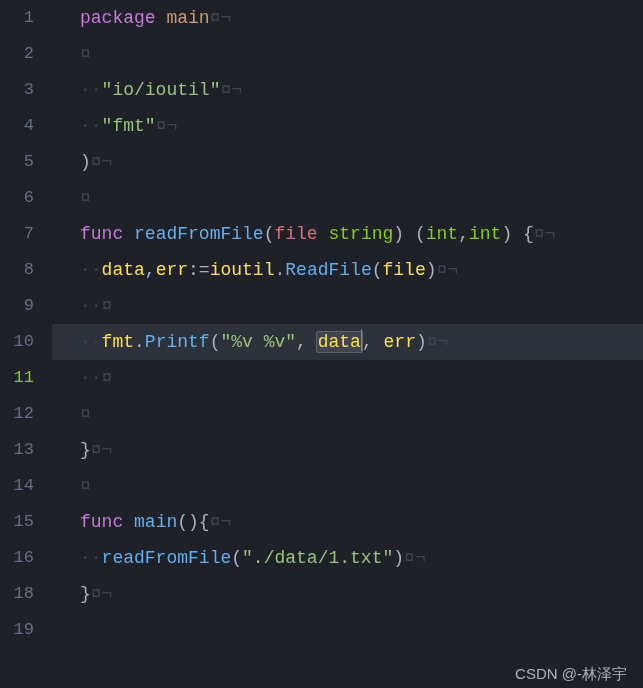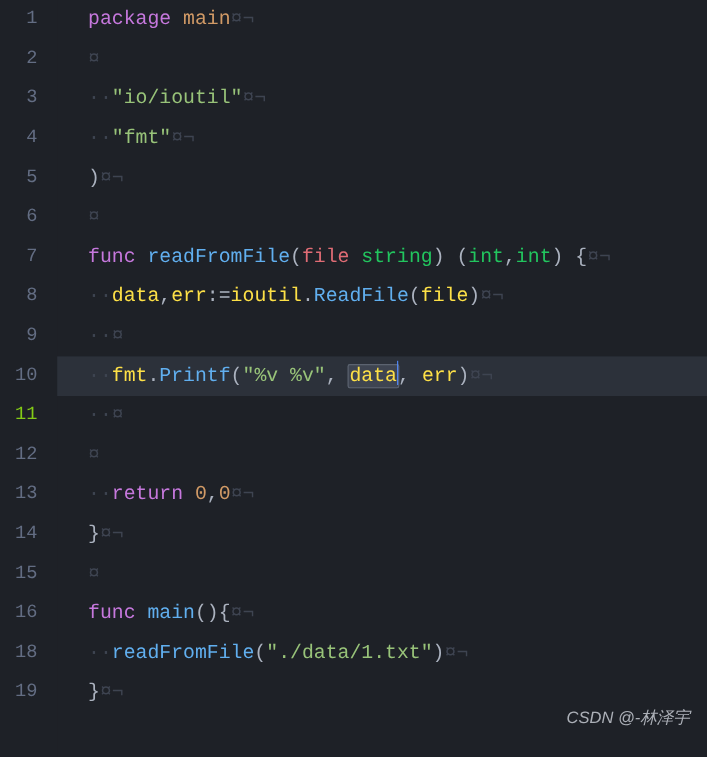--- a/index.html
+++ b/index.html
@@ -49,21 +49,21 @@
       margin-left: -28px;
       padding-left: 28px;
       margin-right: -200px;
     }
     .tok-keyword { color: #c678dd; }
     .tok-package { color: #d19a66; }
     .tok-default { color: #fde047; }
     .tok-punct { color: #abb2bf; }
     .tok-func { color: #61afef; }
     .tok-funcdef { color: #61afef; }
-    .tok-type { color: #22c55e; }
+    .tok-type { color: #84cc16; }
     .tok-string { color: #98c379; }
     .tok-number { color: #d19a66; }
     .tok-var { color: #e06c75; }
     .tok-dot { color: #abb2bf; }
     .whitespace { color: #3e4451; }
     .selected-word {
       background: #3e4451;
       border: 1px solid #5c6370;
       border-radius: 2px;
       padding: 0 1px;
@@ -73,27 +73,26 @@
       display: inline-block;
       width: 1px;
       height: 22px;
       background: #528bff;
       vertical-align: middle;
       position: relative;
       top: -2px;
     }
     .watermark {
       position: absolute;
-      bottom: 26px;
+      bottom: 4px;
       right: 16px;
       color: #c4c8d0;
       font-size: 15px;
       font-family: sans-serif;
       opacity: 0.85;
-      font-style: italic;
     }
   </style>
 </head>
 <body>
 
 <div class="editor">
   <div class="gutter">
       <div class="line-number">1</div>
       <div class="line-number">2</div>
       <div class="line-number">3</div>
@@ -119,21 +118,20 @@
       <div class="code-line"><span class="whitespace">··</span><span class="tok-string">"io/ioutil"</span><span class="whitespace">¤¬</span></div>
       <div class="code-line"><span class="whitespace">··</span><span class="tok-string">"fmt"</span><span class="whitespace">¤¬</span></div>
       <div class="code-line"><span class="tok-punct">)</span><span class="whitespace">¤¬</span></div>
       <div class="code-line"><span class="whitespace">¤</span></div>
       <div class="code-line"><span class="tok-keyword">func</span> <span class="tok-funcdef">readFromFile</span><span class="tok-punct">(</span><span class="tok-var">file</span> <span class="tok-type">string</span><span class="tok-punct">)</span> <span class="tok-punct">(</span><span class="tok-type">int</span><span class="tok-punct">,</span><span class="tok-type">int</span><span class="tok-punct">)</span> <span class="tok-punct">{</span><span class="whitespace">¤¬</span></div>
       <div class="code-line"><span class="whitespace">··</span><span class="tok-default">data</span><span class="tok-punct">,</span><span class="tok-default">err</span><span class="tok-punct">:=</span><span class="tok-default">ioutil</span><span class="tok-dot">.</span><span class="tok-func">ReadFile</span><span class="tok-punct">(</span><span class="tok-default">file</span><span class="tok-punct">)</span><span class="whitespace">¤¬</span></div>
       <div class="code-line"><span class="whitespace">··¤</span></div>
       <div class="code-line active"><span class="whitespace">··</span><span class="tok-default">fmt</span><span class="tok-dot">.</span><span class="tok-func">Printf</span><span class="tok-punct">(</span><span class="tok-string">"%v %v"</span><span class="tok-punct">,</span> <span class="tok-default selected-word">data</span><span class="cursor"></span><span class="tok-punct">,</span> <span class="tok-default">err</span><span class="tok-punct">)</span><span class="whitespace">¤¬</span></div>
       <div class="code-line"><span class="whitespace">··¤</span></div>
       <div class="code-line"><span class="whitespace">¤</span></div>
-      <div class="code-line"><span class="whitespace">··</span><span class="tok-keyword">return</span> <span class="tok-number">0</span><span class="tok-punct">,</span><span class="tok-number">0</span><span class="whitespace">¤¬</span></div>
       <div class="code-line"><span class="tok-punct">}</span><span class="whitespace">¤¬</span></div>
       <div class="code-line"><span class="whitespace">¤</span></div>
       <div class="code-line"><span class="tok-keyword">func</span> <span class="tok-funcdef">main</span><span class="tok-punct">(){</span><span class="whitespace">¤¬</span></div>
       <div class="code-line"><span class="whitespace">··</span><span class="tok-func">readFromFile</span><span class="tok-punct">(</span><span class="tok-string">"./data/1.txt"</span><span class="tok-punct">)</span><span class="whitespace">¤¬</span></div>
       <div class="code-line"><span class="tok-punct">}</span><span class="whitespace">¤¬</span></div>
     </div>
 </div>
 <div class="watermark">CSDN @-林泽宇</div>
 
 </body></html>

